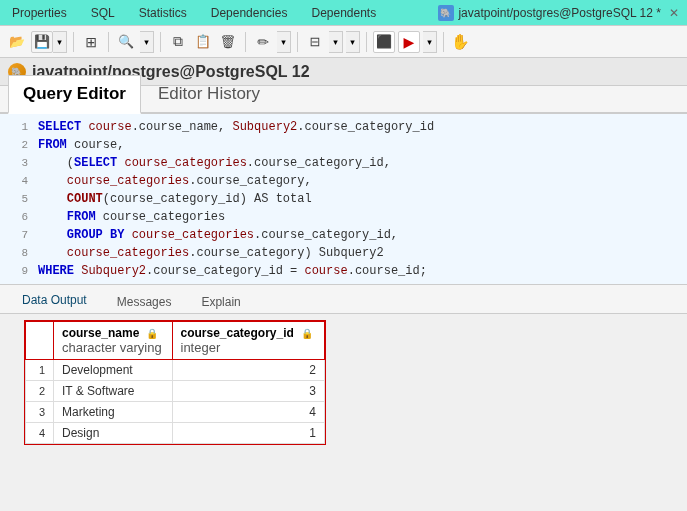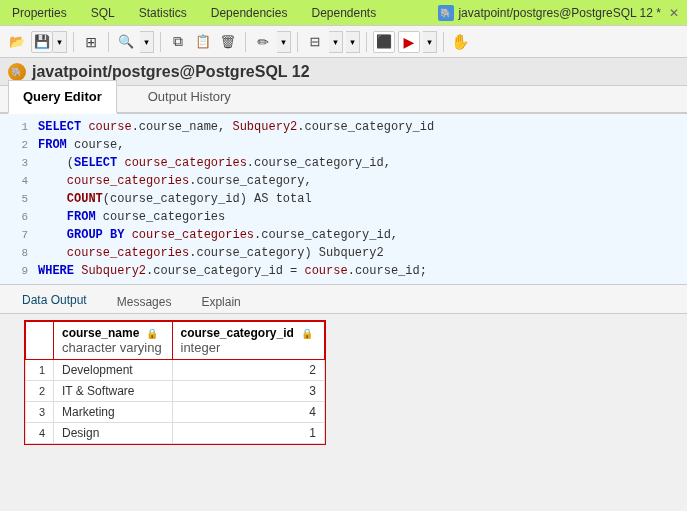--- a/index.html
+++ b/index.html
@@ -9,21 +9,21 @@
       background: #f0f0f0;
       width: 687px;
       height: 511px;
       overflow: hidden;
     }
 
     
     .menu-bar {
       display: flex;
       align-items: center;
-      background: #bef264;
+      background: #5eead4;
       border-bottom: 1px solid #ccc;
       padding: 2px 8px;
       gap: 16px;
       height: 26px;
     }
     .menu-item {
       font-size: 12px;
       color: #333;
       cursor: pointer;
       padding: 2px 4px;
@@ -140,27 +140,27 @@
     .query-tabs {
       display: flex;
       background: #f5f5f5;
       border-bottom: 2px solid #ccc;
       padding: 0 8px;
       height: 28px;
       align-items: flex-end;
     }
     .query-tab {
       padding: 8px 14px;
-      font-size: 13px;
+      font-size: 17px;
       cursor: pointer;
       color: #555;
       border: 1px solid transparent;
       border-bottom: none;
       background: transparent;
-      margin-right: 16px;
+      margin-right: 2px;
     }
     .query-tab.active {
       color: #000;
       background: #fff;
       border-color: #ccc;
       border-bottom: 2px solid #fff;
       margin-bottom: -2px;
       font-weight: 600;
     }
 
@@ -334,21 +334,21 @@
   <button class="toolbar-btn" title="Pan" style="font-size:15px;">✋</button>
 </div>
 
 <div class="connection-bar">
   <div class="connection-icon">🐘</div>
   <span class="connection-text">javatpoint/postgres@PostgreSQL 12</span>
 </div>
 
 <div class="query-tabs">
   <div class="query-tab active">Query Editor</div>
-  <div class="query-tab">Output History</div>
+  <div class="query-tab">Editor History</div>
 </div>
 
 <div class="sql-editor">
 
   <div class="sql-line">
     <span class="line-num">1</span>
     <span class="line-content"><span class="kw-select">SELECT</span> <span class="col-name">course</span>.course_name, <span class="col-name">Subquery2</span>.course_category_id</span>
   </div>
 
   <div class="sql-line">

